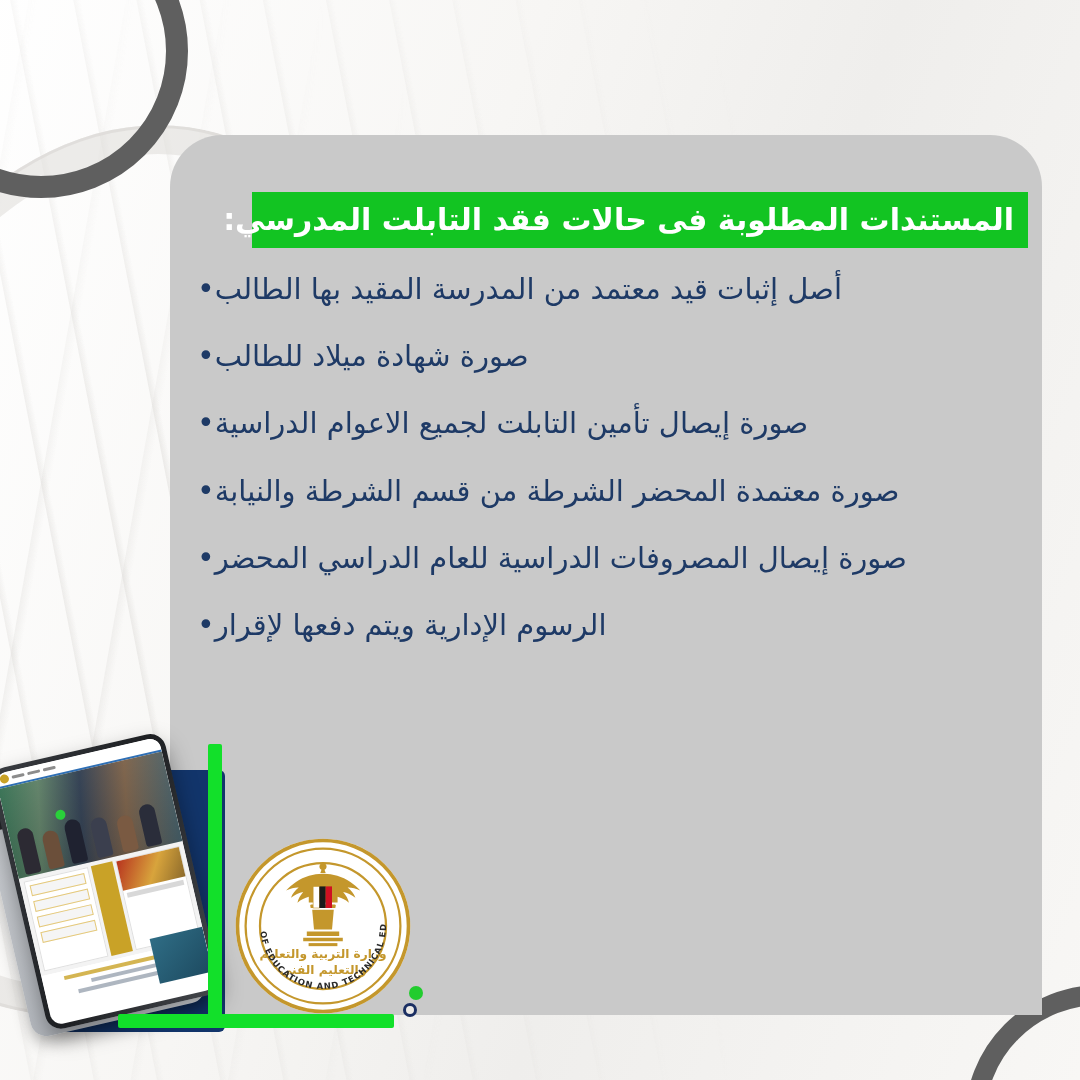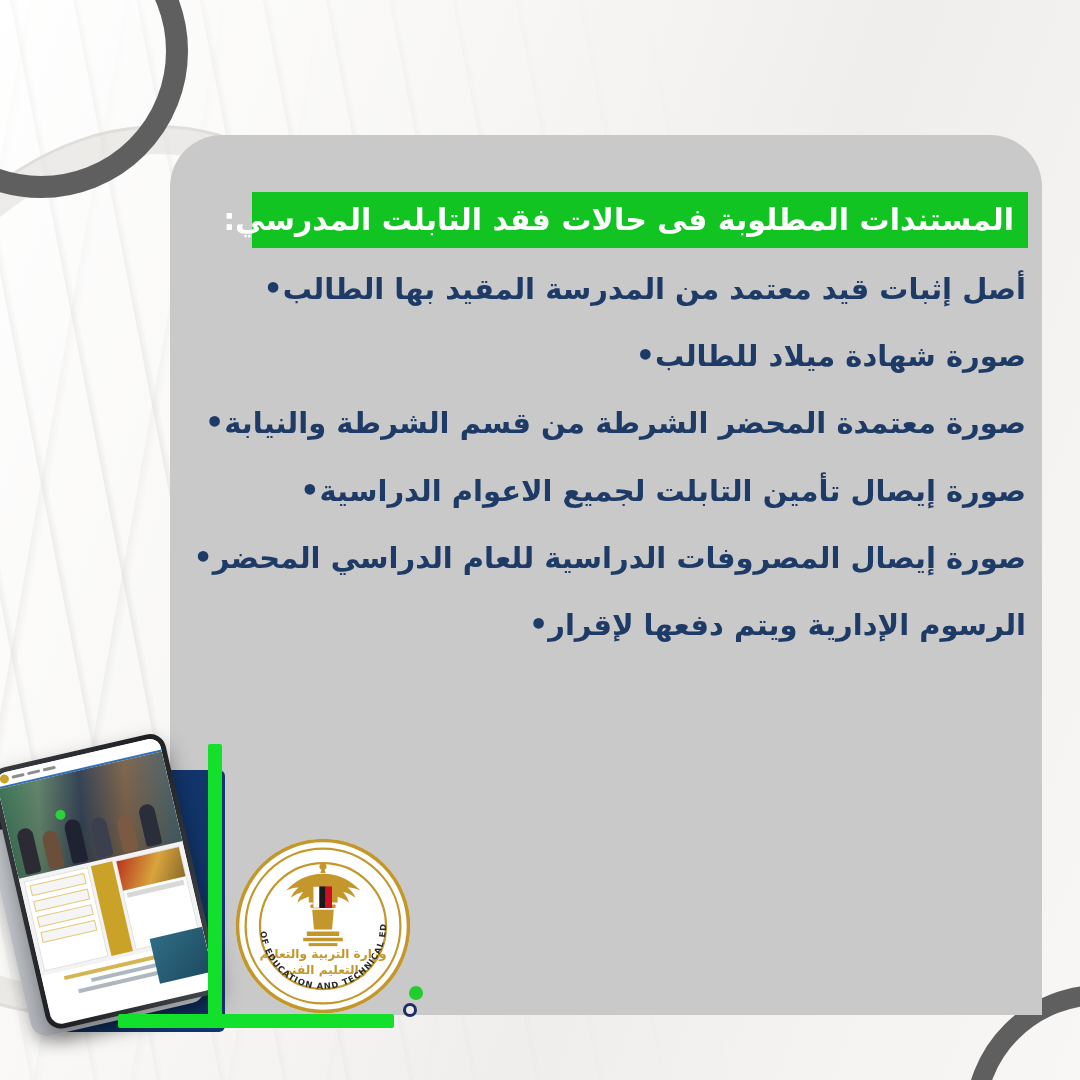--- a/index.html
+++ b/index.html
@@ -126,24 +126,24 @@
     position: absolute;
     left: 190px; top: 272px;
     width: 872px;
     direction: rtl;
     list-style: none;
     margin: 0;
     padding: 0;
   }
   .doc-item {
     display: block;
-    text-align: right;
+    text-align: left;
     color: #1e3a66;
     font-size: 29px;
-    font-weight: 700;
+    font-weight: 400;
     line-height: 1.18;
     padding: 0 16px;
     margin-bottom: 33px;
     white-space: nowrap;
     direction: rtl;
     margin-left: 11px;
   }
   .doc-item .bullet {
     font-size: 30px;
     line-height: 1;
@@ -365,24 +365,24 @@
   </div>
 
   <ul class="doc-list">
     <li class="doc-item">
       <span>أصل إثبات قيد معتمد من المدرسة المقيد بها الطالب</span><span class="bullet">•</span>
     </li>
     <li class="doc-item">
       <span>صورة شهادة ميلاد للطالب</span><span class="bullet">•</span>
     </li>
     <li class="doc-item">
+      <span>صورة إيصال تأمين التابلت لجميع الاعوام الدراسية</span><span class="bullet">•</span>
+    </li>
+    <li class="doc-item">
       <span>صورة معتمدة المحضر الشرطة من قسم الشرطة والنيابة</span><span class="bullet">•</span>
-    </li>
-    <li class="doc-item">
-      <span>صورة إيصال تأمين التابلت لجميع الاعوام الدراسية</span><span class="bullet">•</span>
     </li>
     <li class="doc-item">
       <span>صورة إيصال المصروفات الدراسية للعام الدراسي المحضر</span><span class="bullet">•</span>
     </li>
     <li class="doc-item">
       <span>الرسوم الإدارية ويتم دفعها لإقرار</span><span class="bullet">•</span>
     </li>
   </ul>
 
   <div class="navy-panel"></div>

